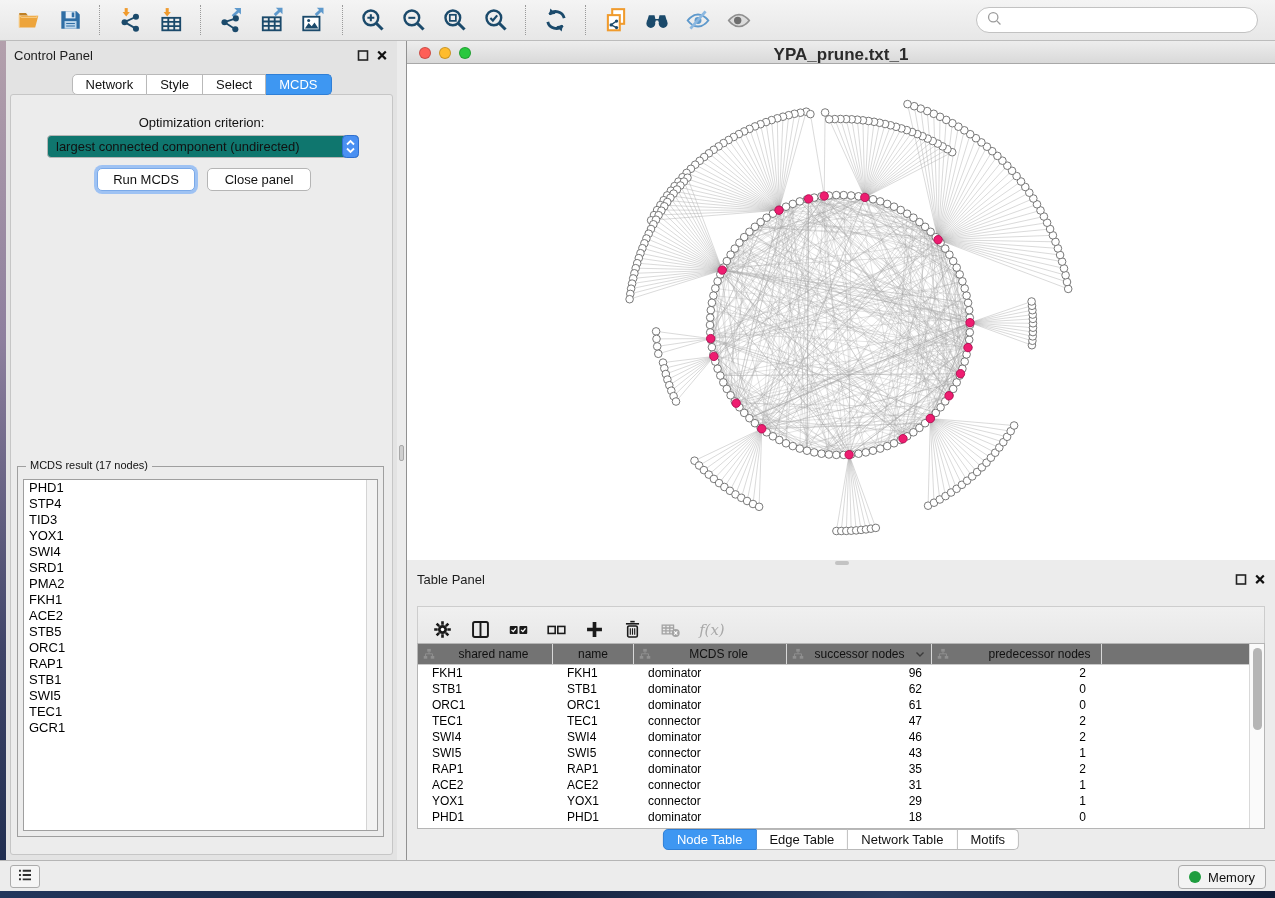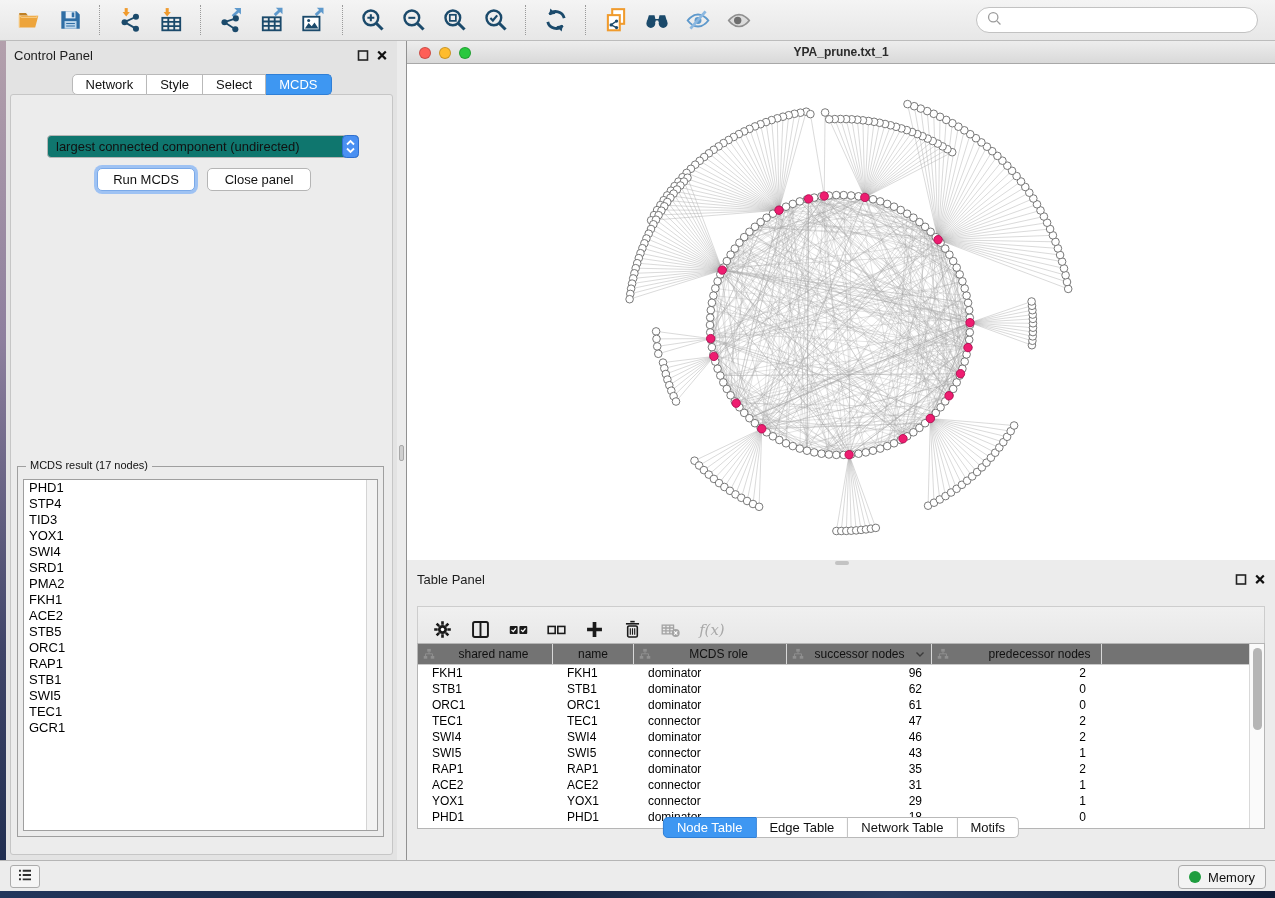--- a/index.html
+++ b/index.html
@@ -59,42 +59,42 @@
   #v-splitter { position:absolute; left:397px; top:41px; width:10px; height:819px; background:#ececec; border-right:1px solid #919191; cursor:col-resize; }
   #v-grip { position:absolute; left:2px; top:404px; width:5px; height:16px; background:#cfcfcf; border:1px solid #a8a8a8; border-radius:2px; }
   #h-splitter { position:absolute; left:407px; top:560px; width:868px; height:5px; background:#ececec; cursor:row-resize; }
   #h-grip { position:absolute; left:428px; top:1px; width:14px; height:4px; background:#c3c3c3; border-radius:2px; }
 
   
   #network-window { position:absolute; left:407px; top:41px; width:868px; height:519px; background:#fff; }
   #nw-titlebar { position:absolute; left:0; top:0; width:100%; height:23px;
     background:linear-gradient(#ededed,#d9d9d9); border-bottom:1px solid #a8a8a8; }
   .tlight { position:absolute; top:5.5px; width:12px; height:12px; border-radius:50%; border:0.5px solid rgba(0,0,0,.2); cursor:pointer; }
-  #nw-title { position:absolute; width:100%; text-align:center; top:4px; font-size:12px; font-weight:bold; color:#2b2b2b; }
+  #nw-title { position:absolute; width:100%; text-align:center; top:4px; font-size:17px; font-weight:bold; color:#2b2b2b; }
   #nw-canvas { position:absolute; left:0; top:23px; width:868px; height:496px; background:#fff; cursor:default; }
 
   
   #table-panel { position:absolute; left:407px; top:565px; width:868px; height:295px; background:#ececec; }
   #tp-toolbar { position:absolute; left:10px; right:10px; top:27px; height:46px;
     background:linear-gradient(#f0f0f0,#e6e6e6); border:1px solid #cdcdcd; display:flex; align-items:center; padding-left:14px;margin-top:14px; }
   .tpicon { display:inline-flex; align-items:center; justify-content:center; margin-right:17px; cursor:pointer; }
   .tpicon svg { height:21px; }
   #tp-table { position:absolute; left:10px; right:10px; top:78px; height:186px; background:#fff; border:1px solid #b5b5b5; }
   #tp-header { position:absolute; left:0; top:0; right:15px; height:21px; background:#737373; border-bottom:1px solid #c9c9c9; display:flex; }
   .hcell { position:relative; height:20px; border-right:1px solid #d8d8d8; display:flex; align-items:center; font-size:12px; color:#111; cursor:pointer; }
   .hcell .tree { margin-left:5px; display:inline-flex; }
   .hcell .hlabel { flex:1; text-align:center; padding:0 4px; white-space:nowrap; }
   .hcell svg.tree-svg { width:12px; height:12px; }
   .hcell svg.sort-svg { width:10px; height:7px; margin-right:6px; }
   #tp-body { position:absolute; left:0; top:21px; right:15px; bottom:0; overflow:hidden; }
   .trow { display:flex; height:16px; cursor:default; }
   .tcell { font-size:12px; line-height:16px; color:#000; white-space:nowrap; overflow:hidden; }
   #tp-scroll { position:absolute; right:0; top:0; width:15px; bottom:0; background:#fafafa; border-left:1px solid #d9d9d9; }
   #tp-thumb { position:absolute; left:2.5px; top:4px; width:9px; height:82px; background:#b5b5b5; border-radius:5px; cursor:pointer; }
-  #tp-tabs { position:absolute; left:50%; transform:translateX(-50%); bottom:22px; }
+  #tp-tabs { position:absolute; left:50%; transform:translateX(-50%); bottom:10px; }
 
   
   #status-bar { position:absolute; left:0; top:860px; width:1275px; height:31px; background:#ececec; border-top:1px solid #b5b5b5; }
   #list-btn { position:absolute; left:10px; top:4px; width:30px; height:23px; background:#f5f5f5;
     border:1px solid #ababab; border-radius:3px; display:flex; align-items:center; justify-content:center; cursor:pointer; }
   #list-btn svg { width:18px; height:18px; }
   #memory-btn { position:absolute; right:9px; top:4px; height:24px; background:#f3f3f3; border:1px solid #ababab;
     border-radius:4px; display:flex; align-items:center; padding:0 10px; cursor:pointer; }
   #memory-dot { width:12px; height:12px; border-radius:50%; background:#1f9d3f; margin-right:7px; }
   #memory-label { font-size:13px; color:#111; }
@@ -269,20 +269,21 @@
     <span class="win-ic" style="right:8px;"><svg viewBox="0 0 14 14">
           <path d="M3.2 3.5l7.6 7.6M10.8 3.5l-7.6 7.6" stroke="#111" stroke-width="2.2"></path>
         </svg></span>
     <div id="cp-tabs" class="seg-tabs">
         <div class="seg">Network</div>
         <div class="seg">Style</div>
         <div class="seg">Select</div>
         <div class="seg active">MCDS</div>
       </div>
     <div id="cp-content">
+      <div id="opt-label">Optimization criterion:</div>
       <div id="opt-select">
         <span class="sel-text">largest connected component (undirected)</span>
         <span class="stepper"><svg viewBox="0 0 17 23">
               <rect x="0.5" y="0.5" width="16" height="22" rx="4" fill="#4a90f2" stroke="#2f6fd0"></rect>
               <path d="M5 9.5L8.5 6 12 9.5" stroke="#fff" stroke-width="1.8" fill="none"></path>
               <path d="M5 13.5L8.5 17 12 13.5" stroke="#fff" stroke-width="1.8" fill="none"></path>
             </svg></span>
       </div>
       <div id="run-btn" class="pushbtn">Run MCDS</div>
       <div id="closepanel-btn" class="pushbtn">Close panel</div>

